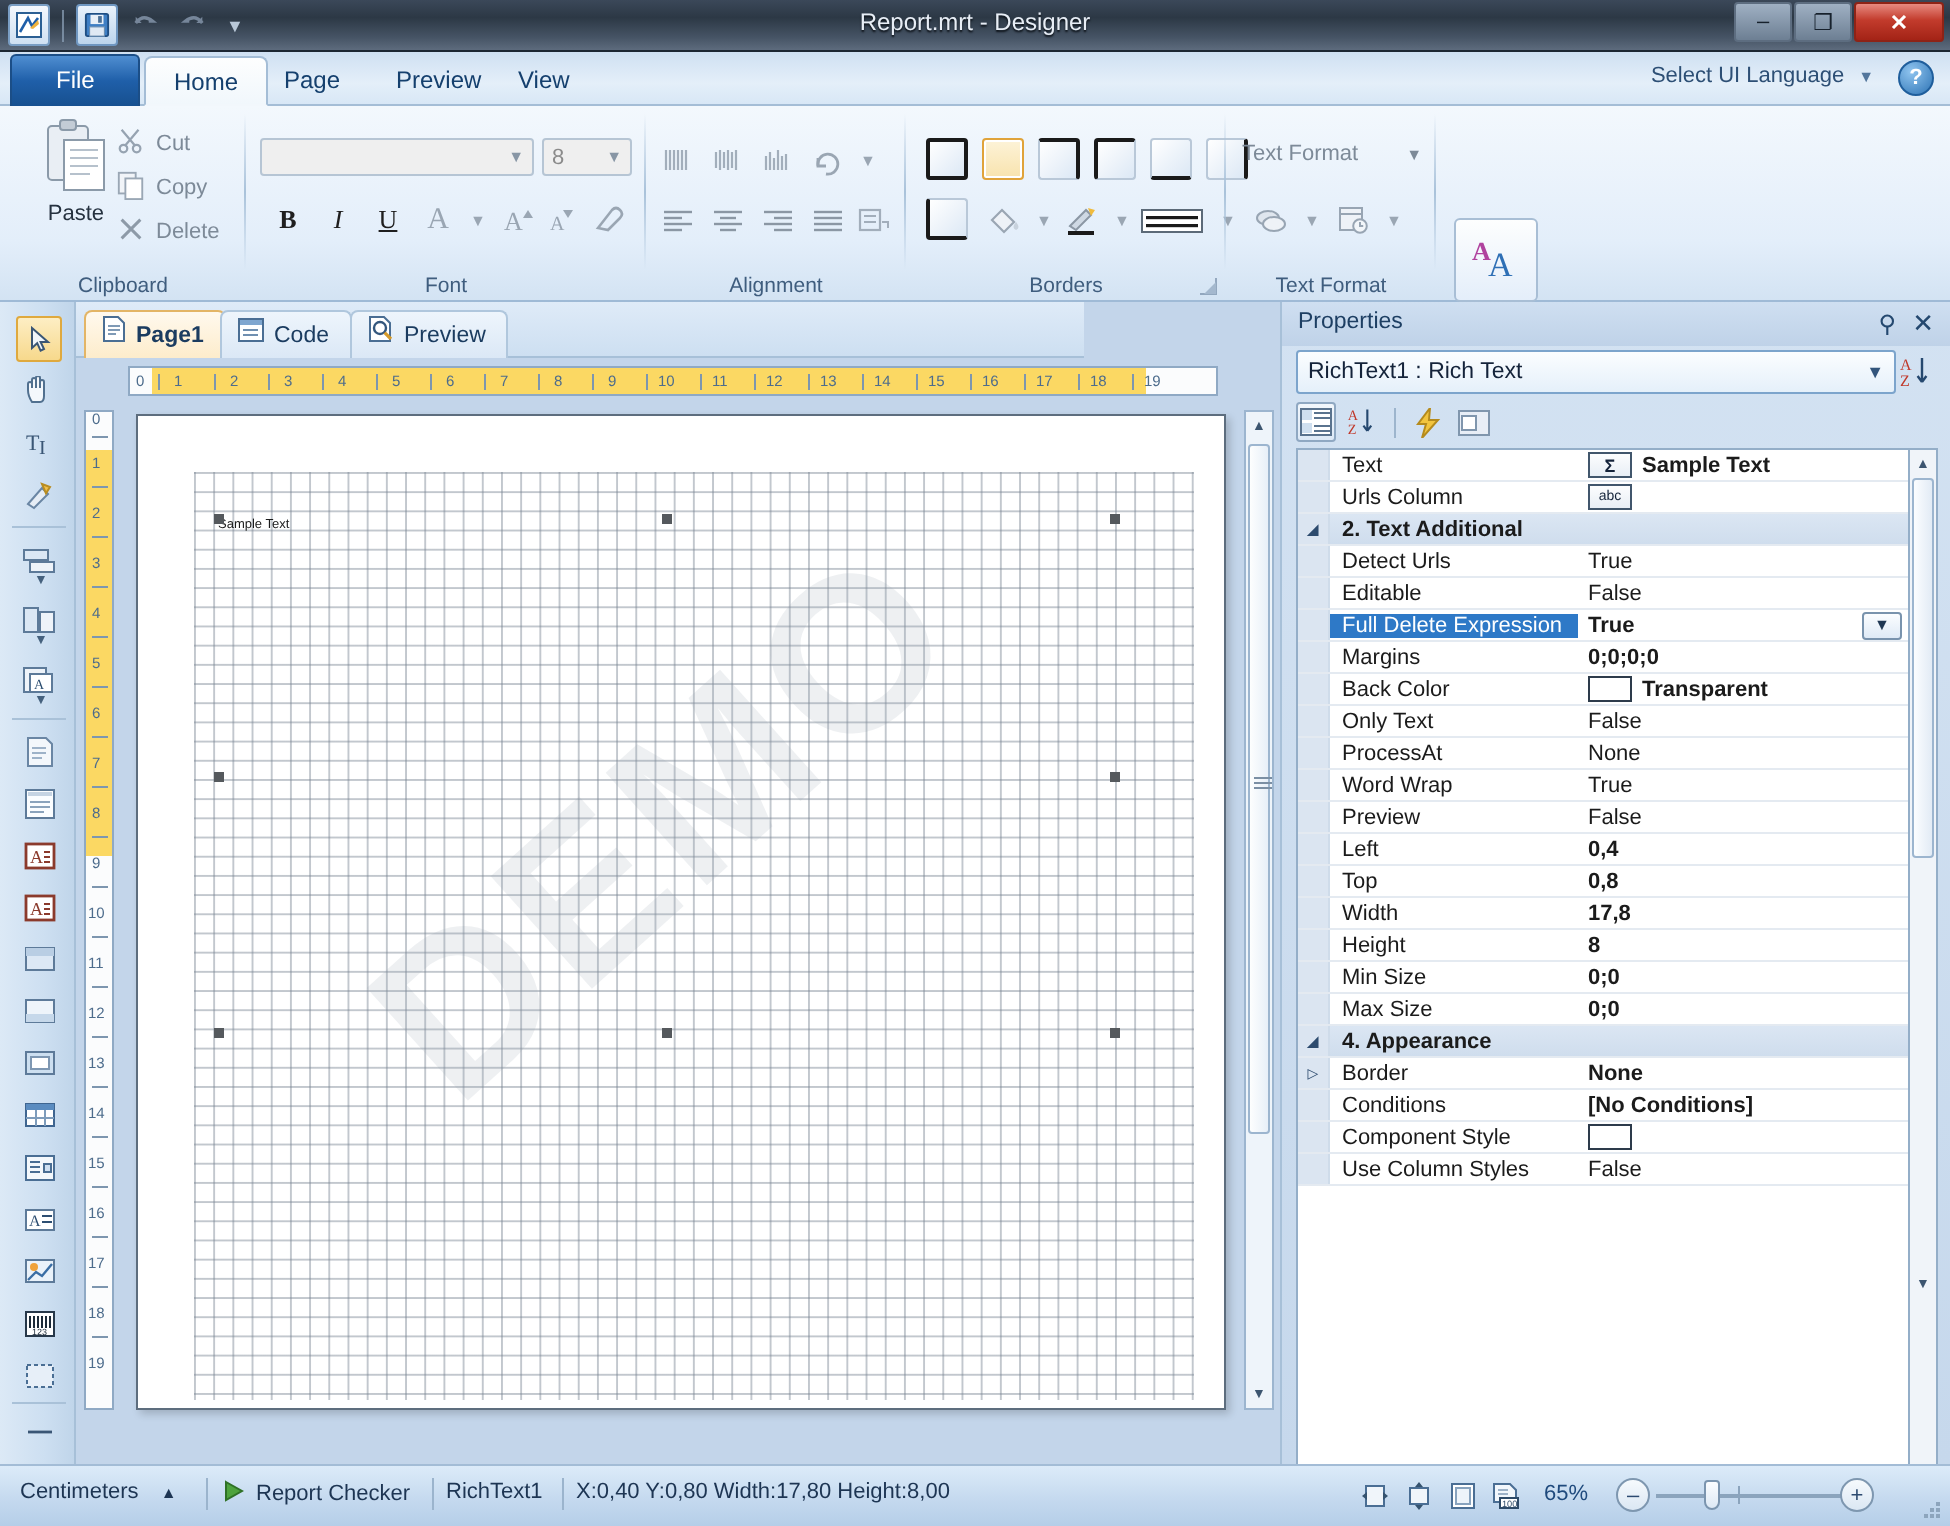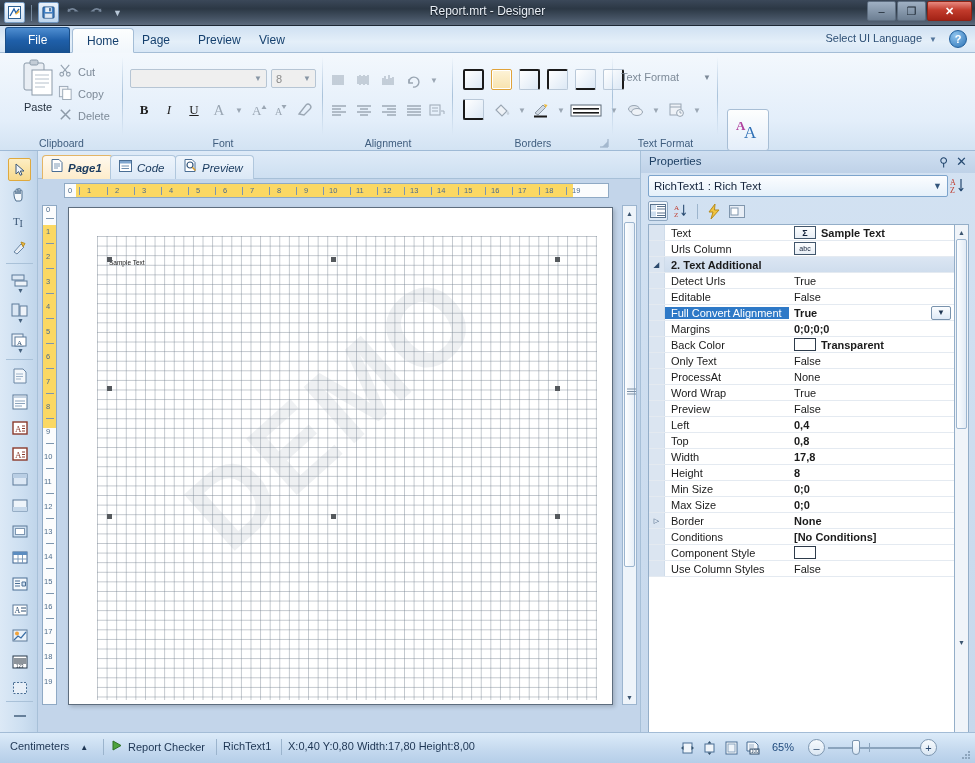--- a/index.html
+++ b/index.html
@@ -122,24 +122,23 @@
   .tool{
     position:absolute;left:8px;width:23px;height:23px;border-radius:2px;
     display:flex;align-items:center;justify-content:center;
   }
   .tool.sel{ background:linear-gradient(180deg,#fdeec4,#f7d98c); border:1px solid #dfa93e;}
   .tool-car{position:absolute;left:17px;width:8px;height:8px;font-size:7px;color:#45617e;}
   .tool-sep{position:absolute;left:6px;width:27px;height:1px;background:#a9c1d8;}
 
   
   .doctabs{
-    position:absolute;left:38px;top:151px;width:602px;height:28px;
+    position:absolute;left:38px;top:151px;width:504px;height:28px;
     background:linear-gradient(180deg,#dfebf8,#cddff1);
     border-bottom:1px solid #a7c0d8;
-    font-style:italic;
   }
   .dtab{
     position:absolute;top:4px;height:24px;padding:0 10px 0 8px;line-height:22px;font-size:11.5px;
     display:flex;align-items:center;gap:5px;color:#1b3c60;
   }
   .dtab.active{
     background:linear-gradient(180deg,#fff9ee,#fdeccb);
     border:1px solid #e3b566;border-bottom:none;border-radius:4px 4px 0 0;font-weight:bold;
   }
   .dtab.inactive{
@@ -1024,21 +1023,21 @@
         <div class="prow">
           <div class="gutter"></div>
           <div class="pname">Editable</div>
           <div class="pval">
               <span>False</span>
             </div>
         </div>
 
         <div class="prow sel bold" style="position:relative">
           <div class="gutter"></div>
-          <div class="pname">Full Convert Alignment</div>
+          <div class="pname">Full Delete Expression</div>
           <div class="pval">
               <span>True</span>
             </div>
           <div class="ddbtn">▼</div>
         </div>
 
         <div class="prow bold">
           <div class="gutter"></div>
           <div class="pname">Margins</div>
           <div class="pval">
@@ -1129,20 +1128,24 @@
         </div>
 
         <div class="prow bold">
           <div class="gutter"></div>
           <div class="pname">Max Size</div>
           <div class="pval">
               <span>0;0</span>
             </div>
         </div>
 
+        <div class="prow cat">
+          <div class="gutter">◢</div>
+          <div class="pname">4. Appearance</div>
+        </div>
 
         <div class="prow bold">
           <div class="gutter">▷</div>
           <div class="pname">Border</div>
           <div class="pval">
               <span>None</span>
             </div>
         </div>
 
         <div class="prow bold">

